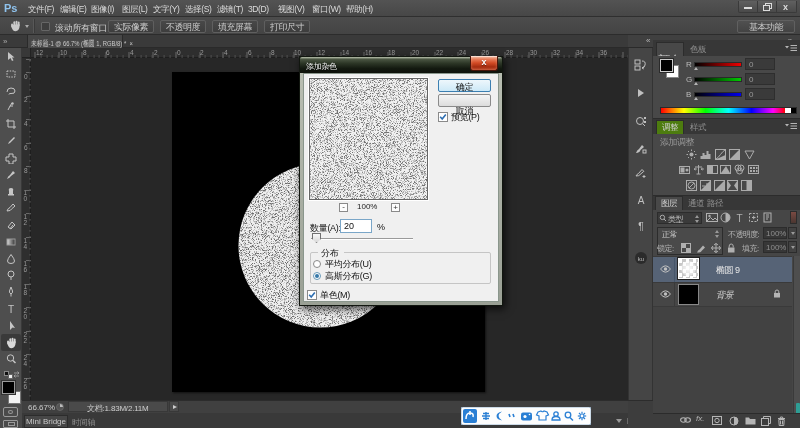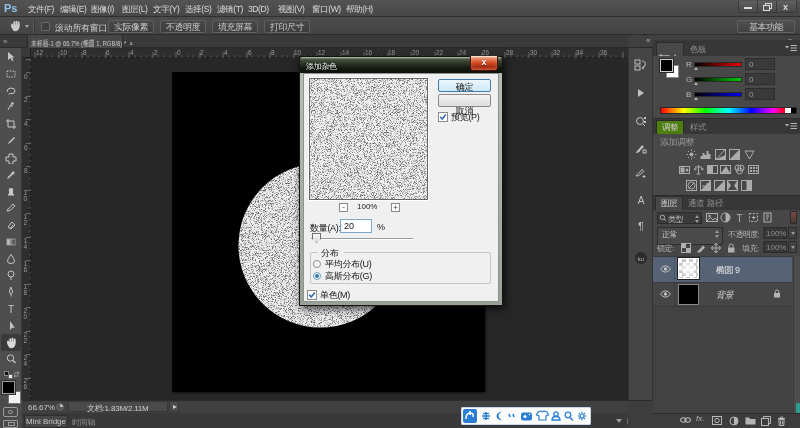--- a/index.html
+++ b/index.html
@@ -582,21 +582,21 @@
       <path d="M4 5.5 L7.5 5.5 M5.7 3.8 L5.7 7.2" stroke="#b0b0b0"></path>
     </svg>
   </div>
 <div class="a" style="left:762px;top:212px;width:12px;height:11px">
     <svg width="12" height="11" viewBox="0 0 12 11">
       <rect x="2" y="1" width="7" height="9" fill="none" stroke="#b0b0b0"></rect>
       <path d="M4 3 h3 M4 5 h3 M4 7 h2" stroke="#b0b0b0"></path>
     </svg>
   </div>
 <div class="a" style="left:790px;top:211px;width:7px;height:13px;background:linear-gradient(#7a4a42,#4a3631);border:1px solid #2c2c2c"></div>
-<div class="a" style="left:657px;top:227px;width:66px;height:18px;background:#4a4a4a;border:1px solid #2c2c2c">
+<div class="a" style="left:657px;top:227px;width:66px;height:28px;background:#4a4a4a;border:1px solid #2c2c2c">
     <div style="position:absolute;left:4px;top:1px;font-size:8px;color:#ccc;letter-spacing:-0.5px">正常</div>
     <div style="position:absolute;right:3px;top:2px;width:0;height:0;border-left:2.5px solid transparent;border-right:2.5px solid transparent;border-bottom:3px solid #999"></div>
     <div style="position:absolute;right:3px;top:7px;width:0;height:0;border-left:2.5px solid transparent;border-right:2.5px solid transparent;border-top:3px solid #999"></div>
   </div>
 <div class="a" style="left:728px;top:229px;font-size:8px;color:#b0b0b0;letter-spacing:-0.6px">不透明度:</div>
 <div class="a" style="left:763px;top:227px;width:24px;height:12px;background:#373737;border:1px solid #2c2c2c">
     <div style="font-size:8px;color:#8f8f8f;margin:1px 0 0 2px">100%</div>
   </div>
 <div class="a" style="left:788px;top:227px;width:9px;height:12px;background:#424242;border:1px solid #2c2c2c">
     <div style="margin:4px 0 0 1.5px;width:0;height:0;border-left:2.5px solid transparent;border-right:2.5px solid transparent;border-top:3px solid #999"></div>

